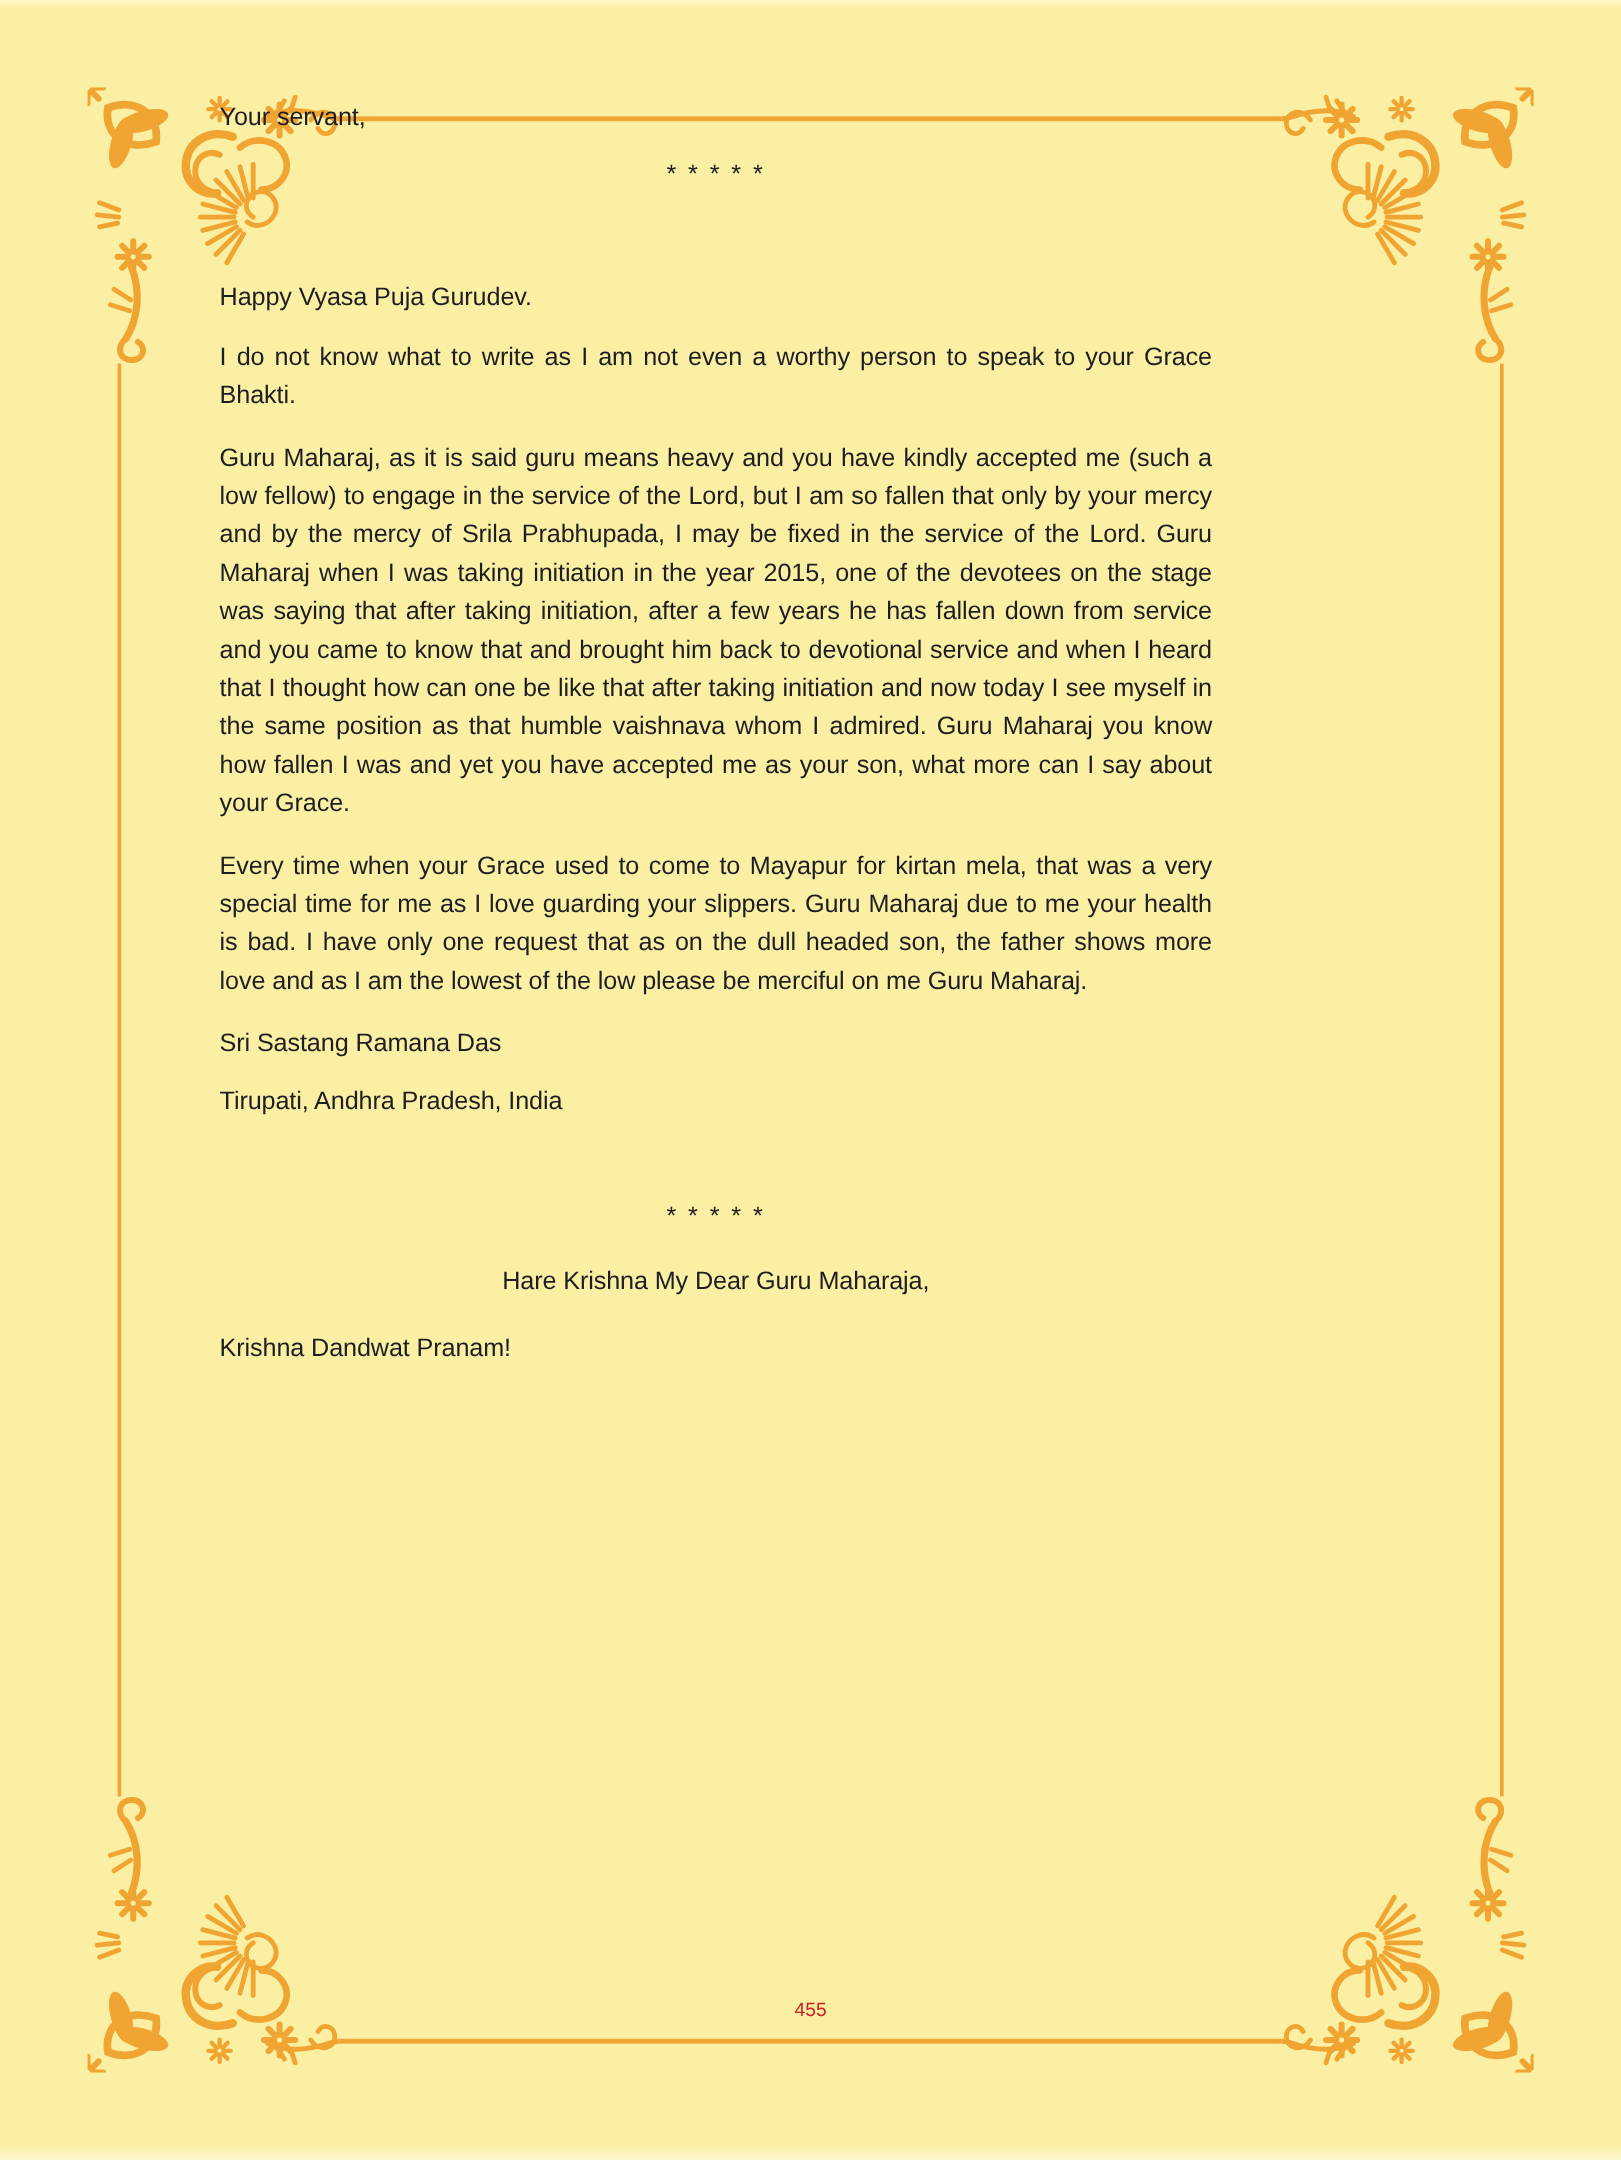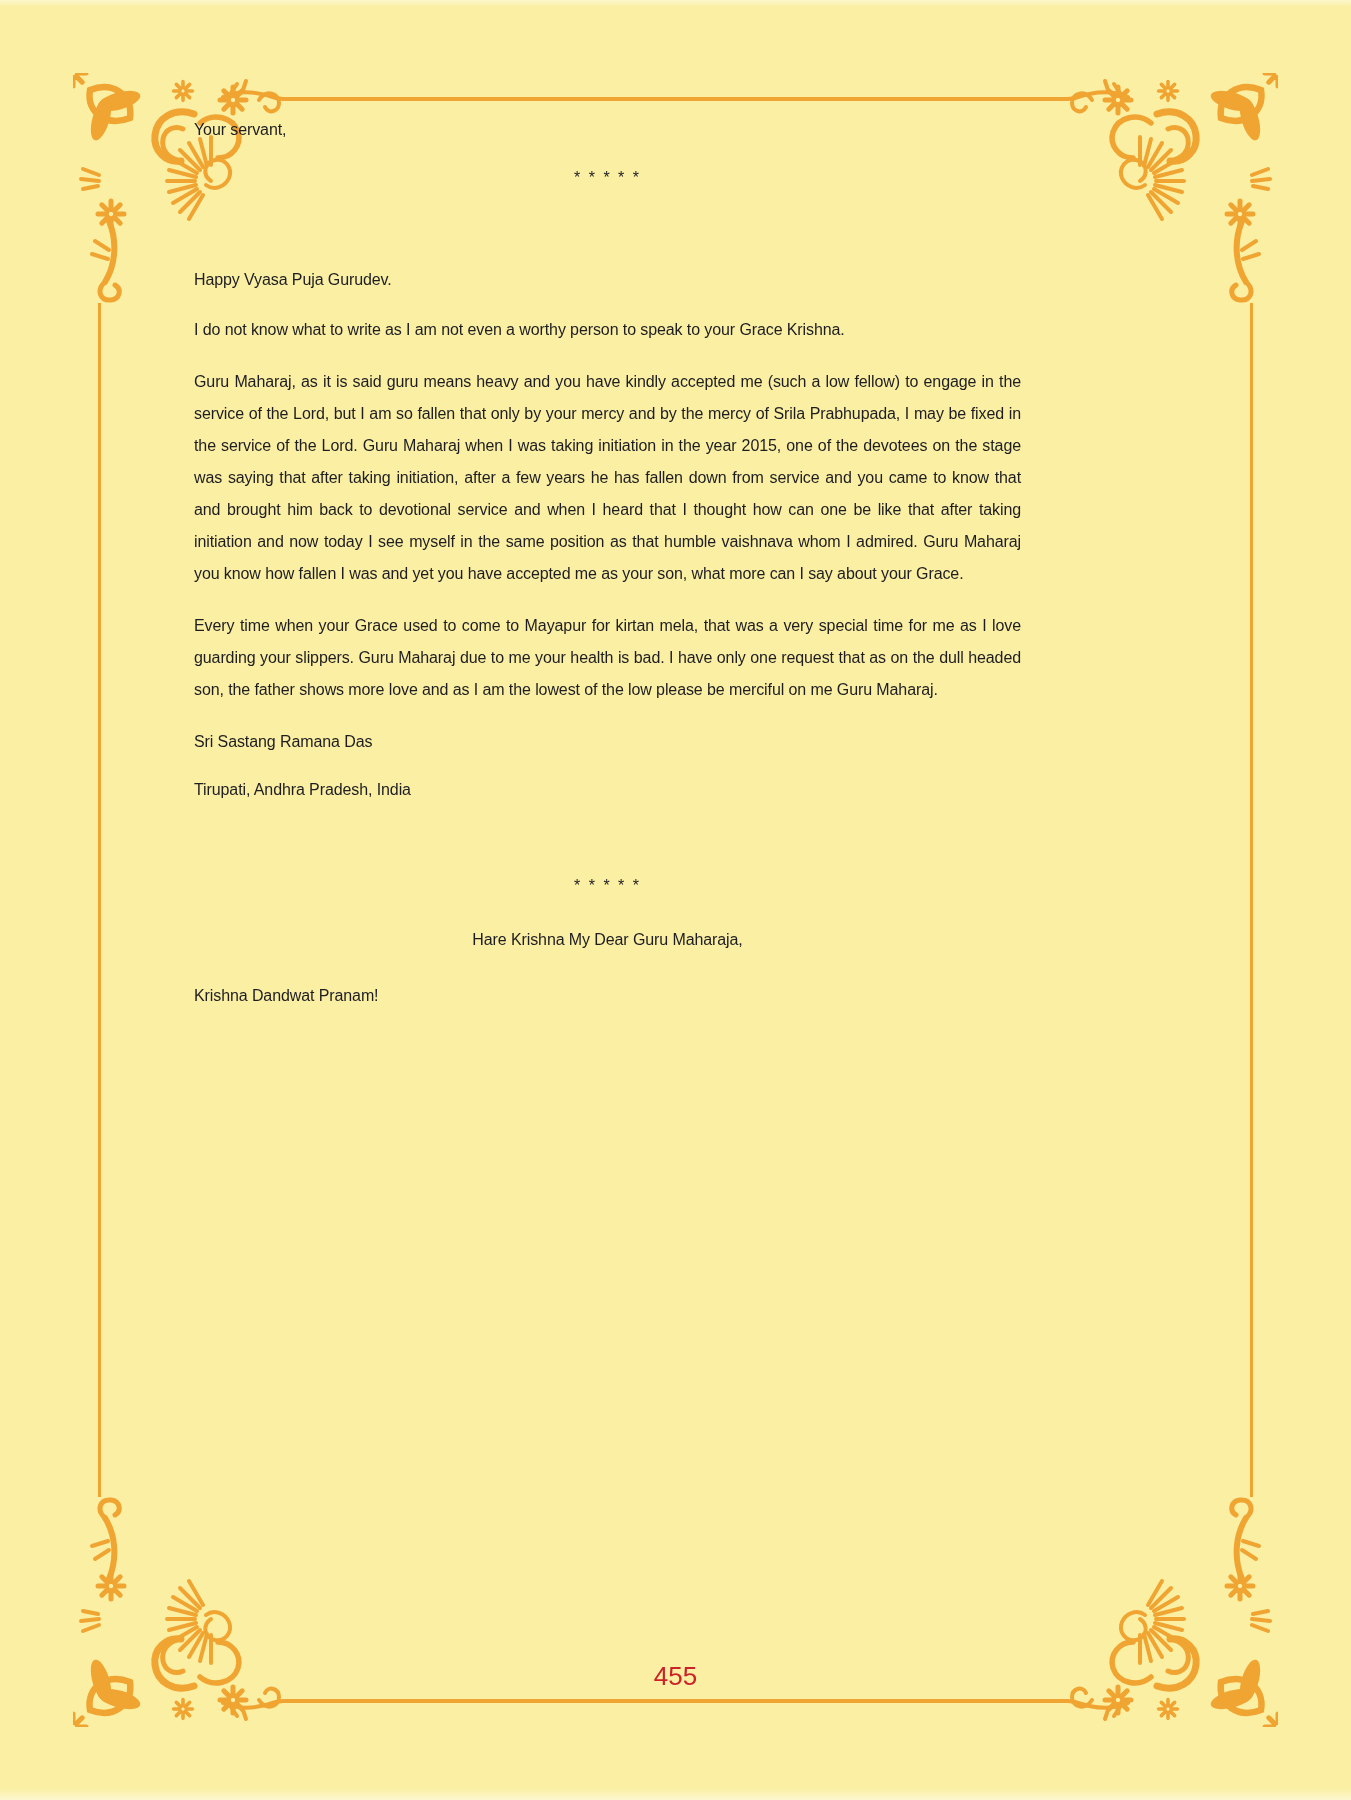--- a/index.html
+++ b/index.html
@@ -33,24 +33,24 @@
   
   .corner { position:absolute; width:210px; height:230px; color: var(--ornament, #f0a431); }
   .corner svg { display:block; width:210px; height:230px; }
   .corner.tl { left:73px;   top:73px; }
   .corner.tr { left:1068px; top:73px;   transform: scaleX(-1); }
   .corner.bl { left:73px;   top:1497px; transform: scaleY(-1); }
   .corner.br { left:1068px; top:1497px; transform: scale(-1,-1); }
 
   
   .content {
-    position:absolute; left:194px; top:0; width:827px;
-    padding-top:114px;
+    position:absolute; left:183px; top:0; width:827px;
+    padding-top:82px;
     color: var(--text, #1d1d22);
-    font-size: 16px;
+    font-size: 21px;
     line-height: 32px;
     letter-spacing: -0.1px;
   }
   .content p { margin:0; }
   p.just { text-align: justify; text-justify: inter-word; }
 
   .mb14 { margin-bottom:14px !important; }
   .mb16 { margin-bottom:16px !important; }
   .mb18 { margin-bottom:18px !important; }
   .mb20 { margin-bottom:20px !important; }
@@ -63,21 +63,21 @@
   .divider {
     text-align:center;
     margin: 0 110px 0 0;
     letter-spacing: 2px;
   }
 
   .page-number {
     position:absolute; left:0; top:1660px; width:1351px;
     text-align:center;
     color: var(--pagenum, #cb2127);
-    font-size:26px; line-height:32px;
+    font-size:16px; line-height:32px;
   }
 </style>
 </head>
 <body>
 
 <div class="page">
 
   <div class="bline top"></div>
   <div class="bline bottom"></div>
   <div class="bline left"></div>
@@ -225,21 +225,21 @@
     </div>
 
   <div class="content">
 
     <p class="mb16">Your servant,</p>
 
     <p class="divider mb70">* * * * *</p>
 
     <p class="mb18">Happy Vyasa Puja Gurudev.</p>
 
-    <p class="just mb20">I do not know what to write as I am not even a worthy person to speak to your Grace Krishna.</p>
+    <p class="just mb20">I do not know what to write as I am not even a worthy person to speak to your Grace Bhakti.</p>
     <p class="just mb20">Guru Maharaj, as it is said guru means heavy and you have kindly accepted me (such a low fellow) to engage in the service of the Lord, but I am so fallen that only by your mercy and by the mercy of Srila Prabhupada, I may be fixed in the service of the Lord. Guru Maharaj when I was taking initiation in the year 2015, one of the devotees on the stage was saying that after taking initiation, after a few years he has fallen down from service and you came to know that and brought him back to devotional service and when I heard that I thought how can one be like that after taking initiation and now today I see myself in the same position as that humble vaishnava whom I admired. Guru Maharaj you know how fallen I was and yet you have accepted me as your son, what more can I say about your Grace.</p>
     <p class="just mb20">Every time when your Grace used to come to Mayapur for kirtan mela, that was a very special time for me as I love guarding your slippers. Guru Maharaj due to me your health is bad. I have only one request that as on the dull headed son, the father shows more love and as I am the lowest of the low please be merciful on me Guru Maharaj.</p>
 
 
     <p class="mb16">Sri Sastang Ramana Das</p>
     <p class="mb64">Tirupati, Andhra Pradesh, India</p>
 
     <p class="divider mb22">* * * * *</p>
 
     <p class="mb24">Hare Krishna My Dear Guru Maharaja,</p>

